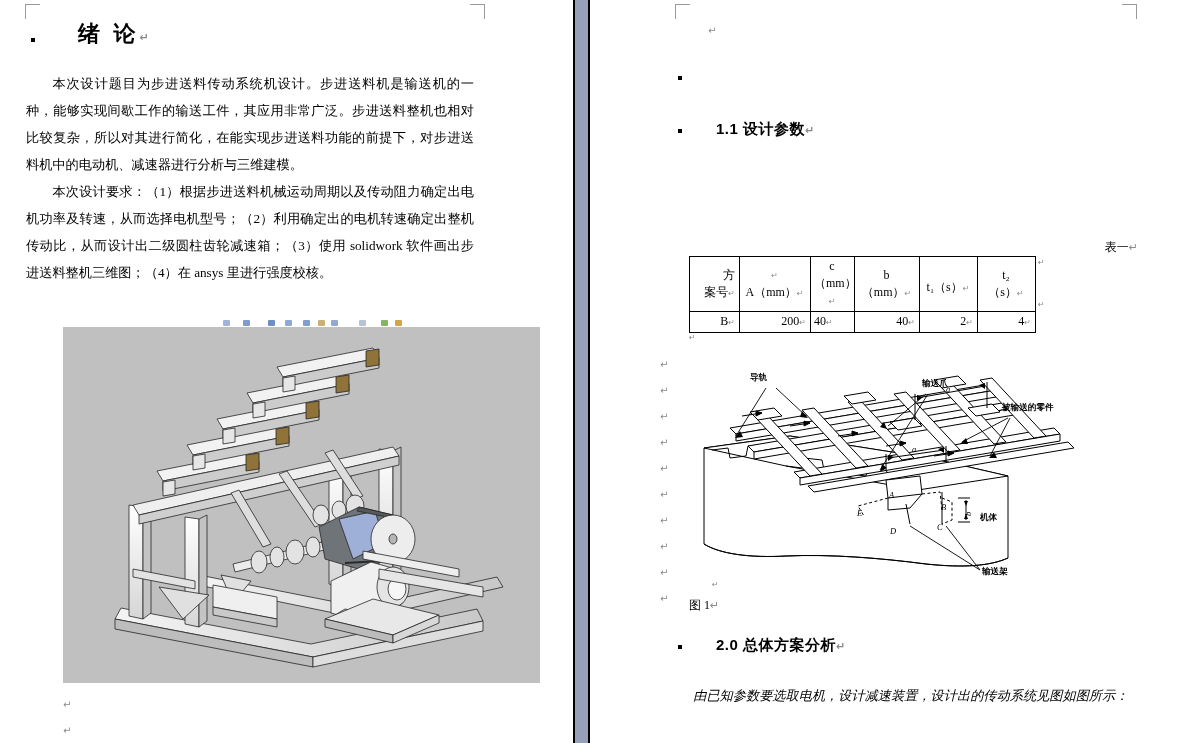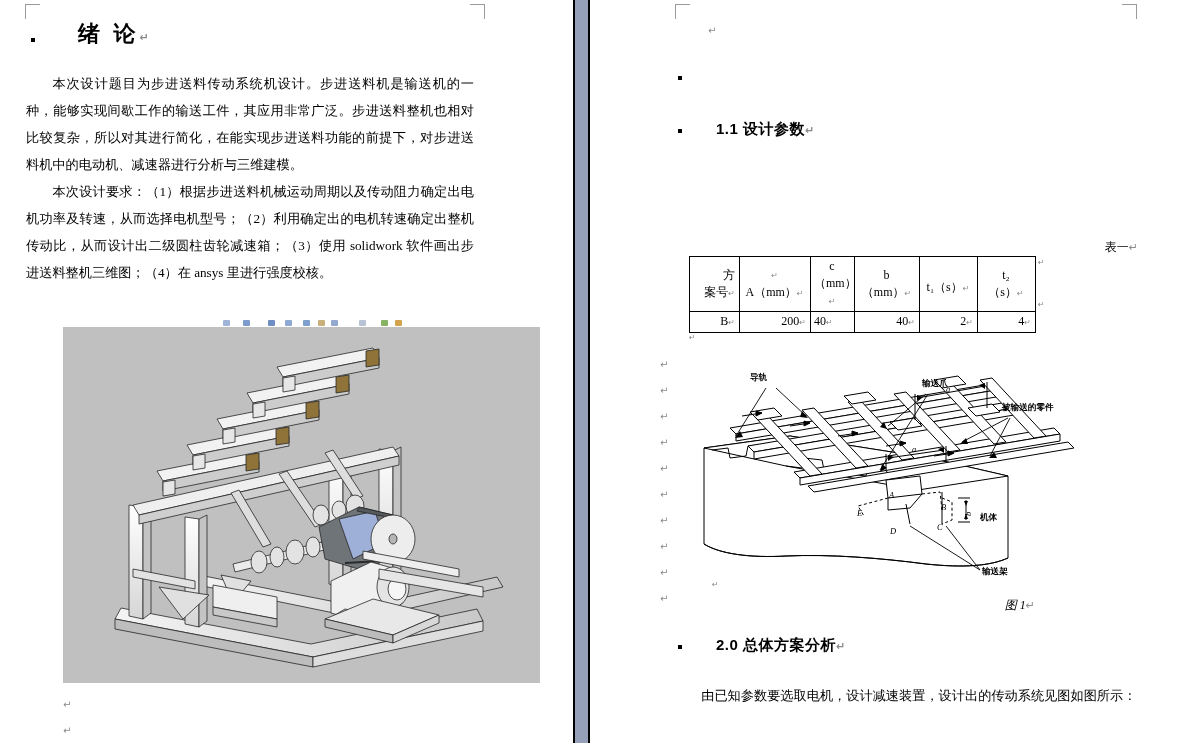--- a/index.html
+++ b/index.html
@@ -138,23 +138,22 @@
     height: 8px;
     background: #ffffff;
   }
   .tb-ico { position: absolute; top: 1px; width: 7px; height: 6px; border-radius: 1px; }
 
   
   .figure-wrap { position: absolute; }
   .fig-cap {
     position: absolute;
     font-size: 12px;
-    text-align: right;
+    text-align: left;
     white-space: nowrap;
-    font-style: italic;
   }
   svg { display: block; }
   .ln  { stroke: #000; stroke-width: 1; fill: none; }
   .lnf { stroke: #000; stroke-width: 1; fill: #fff; }
   .dsh { stroke: #000; stroke-width: 1; fill: none; stroke-dasharray: 3 2.5; }
   .lead{ stroke: #000; stroke-width: 0.9; fill: none; }
   .cn  { font-family: "DejaVu Sans", "Liberation Sans", sans-serif; font-size: 8.6px; fill:#000; font-weight:700; }
   .it  { font-family: "Liberation Serif", serif; font-style: italic; font-size: 8.5px; fill:#000; }
 </style>
 </head>
@@ -494,16 +493,16 @@
         <text class="cn" x="292" y="216">输送架</text>
       </svg>
       <span class="tiny-mark" style="position:absolute; left:22px; top:222px;">↵</span>
     </div>
 
     <div class="fig-cap" style="left:99px; top:597px; width:346px;"><span>图 1</span><span class="pilcrow">↵</span></div>
 
     <div class="bullet-dot" style="left:88px; top:645px;"></div>
     <div class="doc-body h2" style="left:126px; top:636px;"><span>2.0 总体方案分析</span><span class="pilcrow">↵</span></div>
 
-    <div class="doc-body para" style="left:98px; top:682px; width:450px; text-indent:1em;">由已知参数要选取电机，设计减速装置，设计出的传动系统见图如图所示：</div>
+    <div class="doc-body para" style="left:90px; top:682px; width:450px; text-indent:1em;font-style:italic;">由已知参数要选取电机，设计减速装置，设计出的传动系统见图如图所示：</div>
   </div>
 
 </div>
 
 </body></html>

